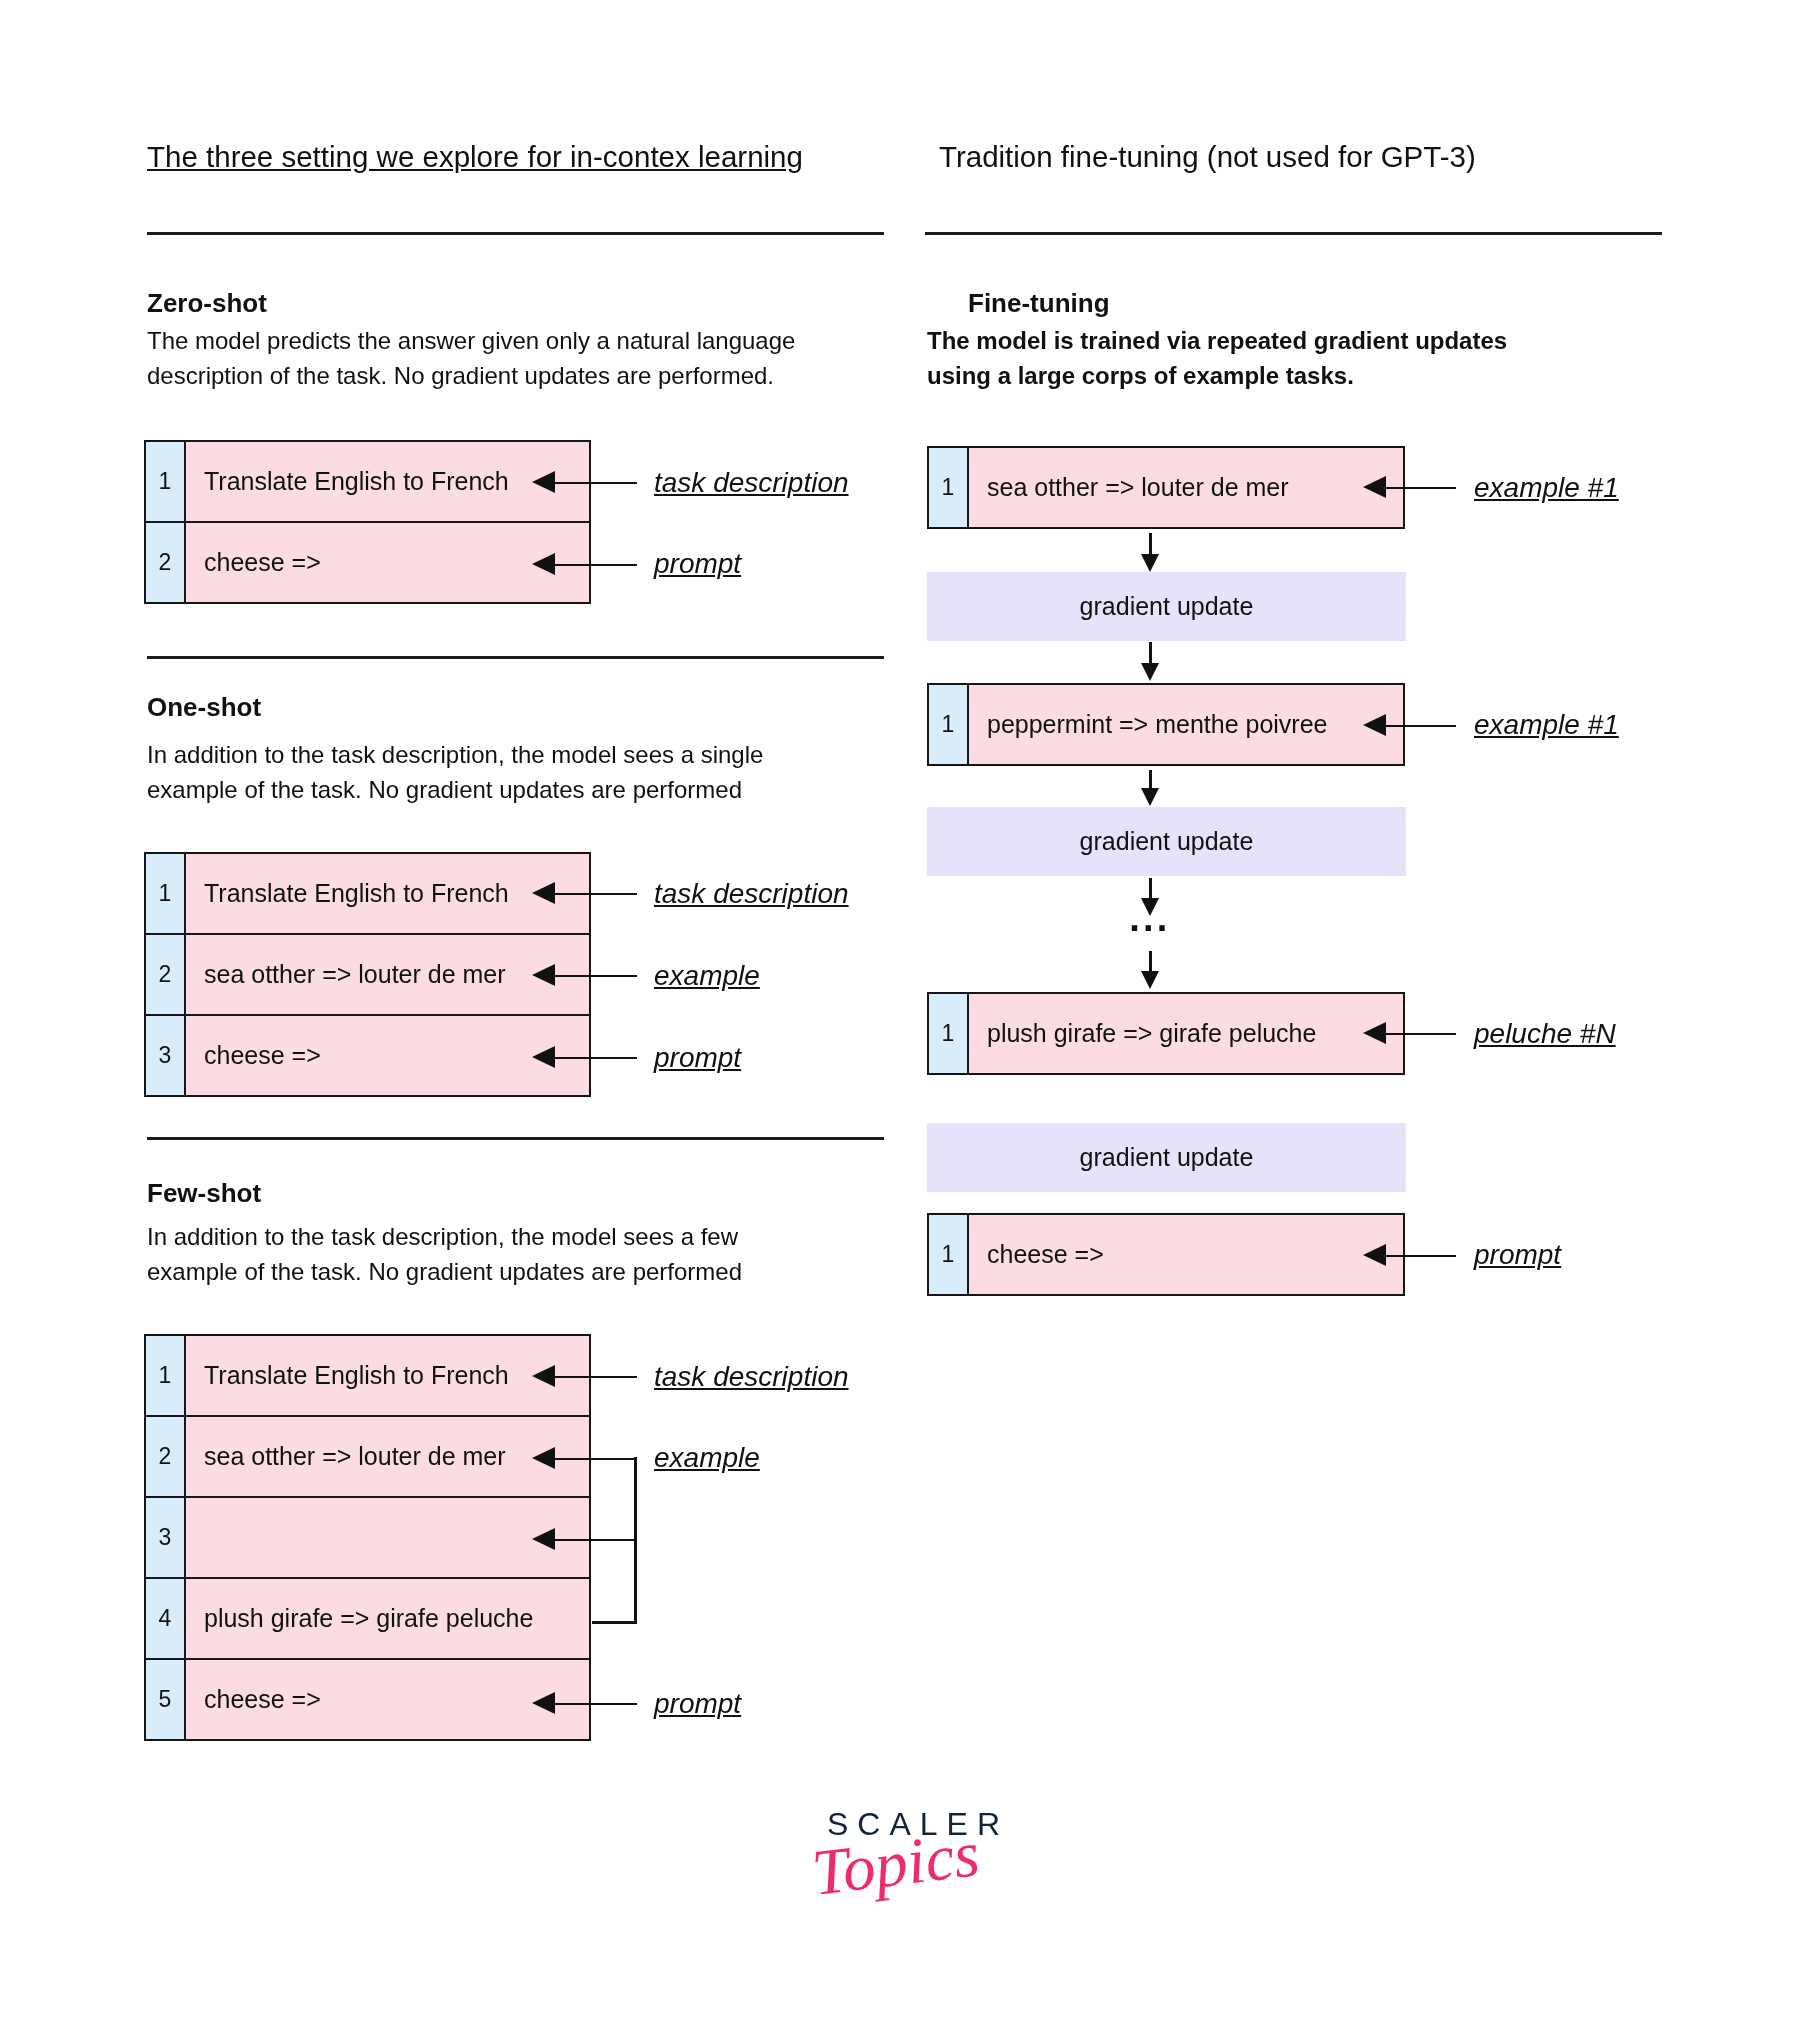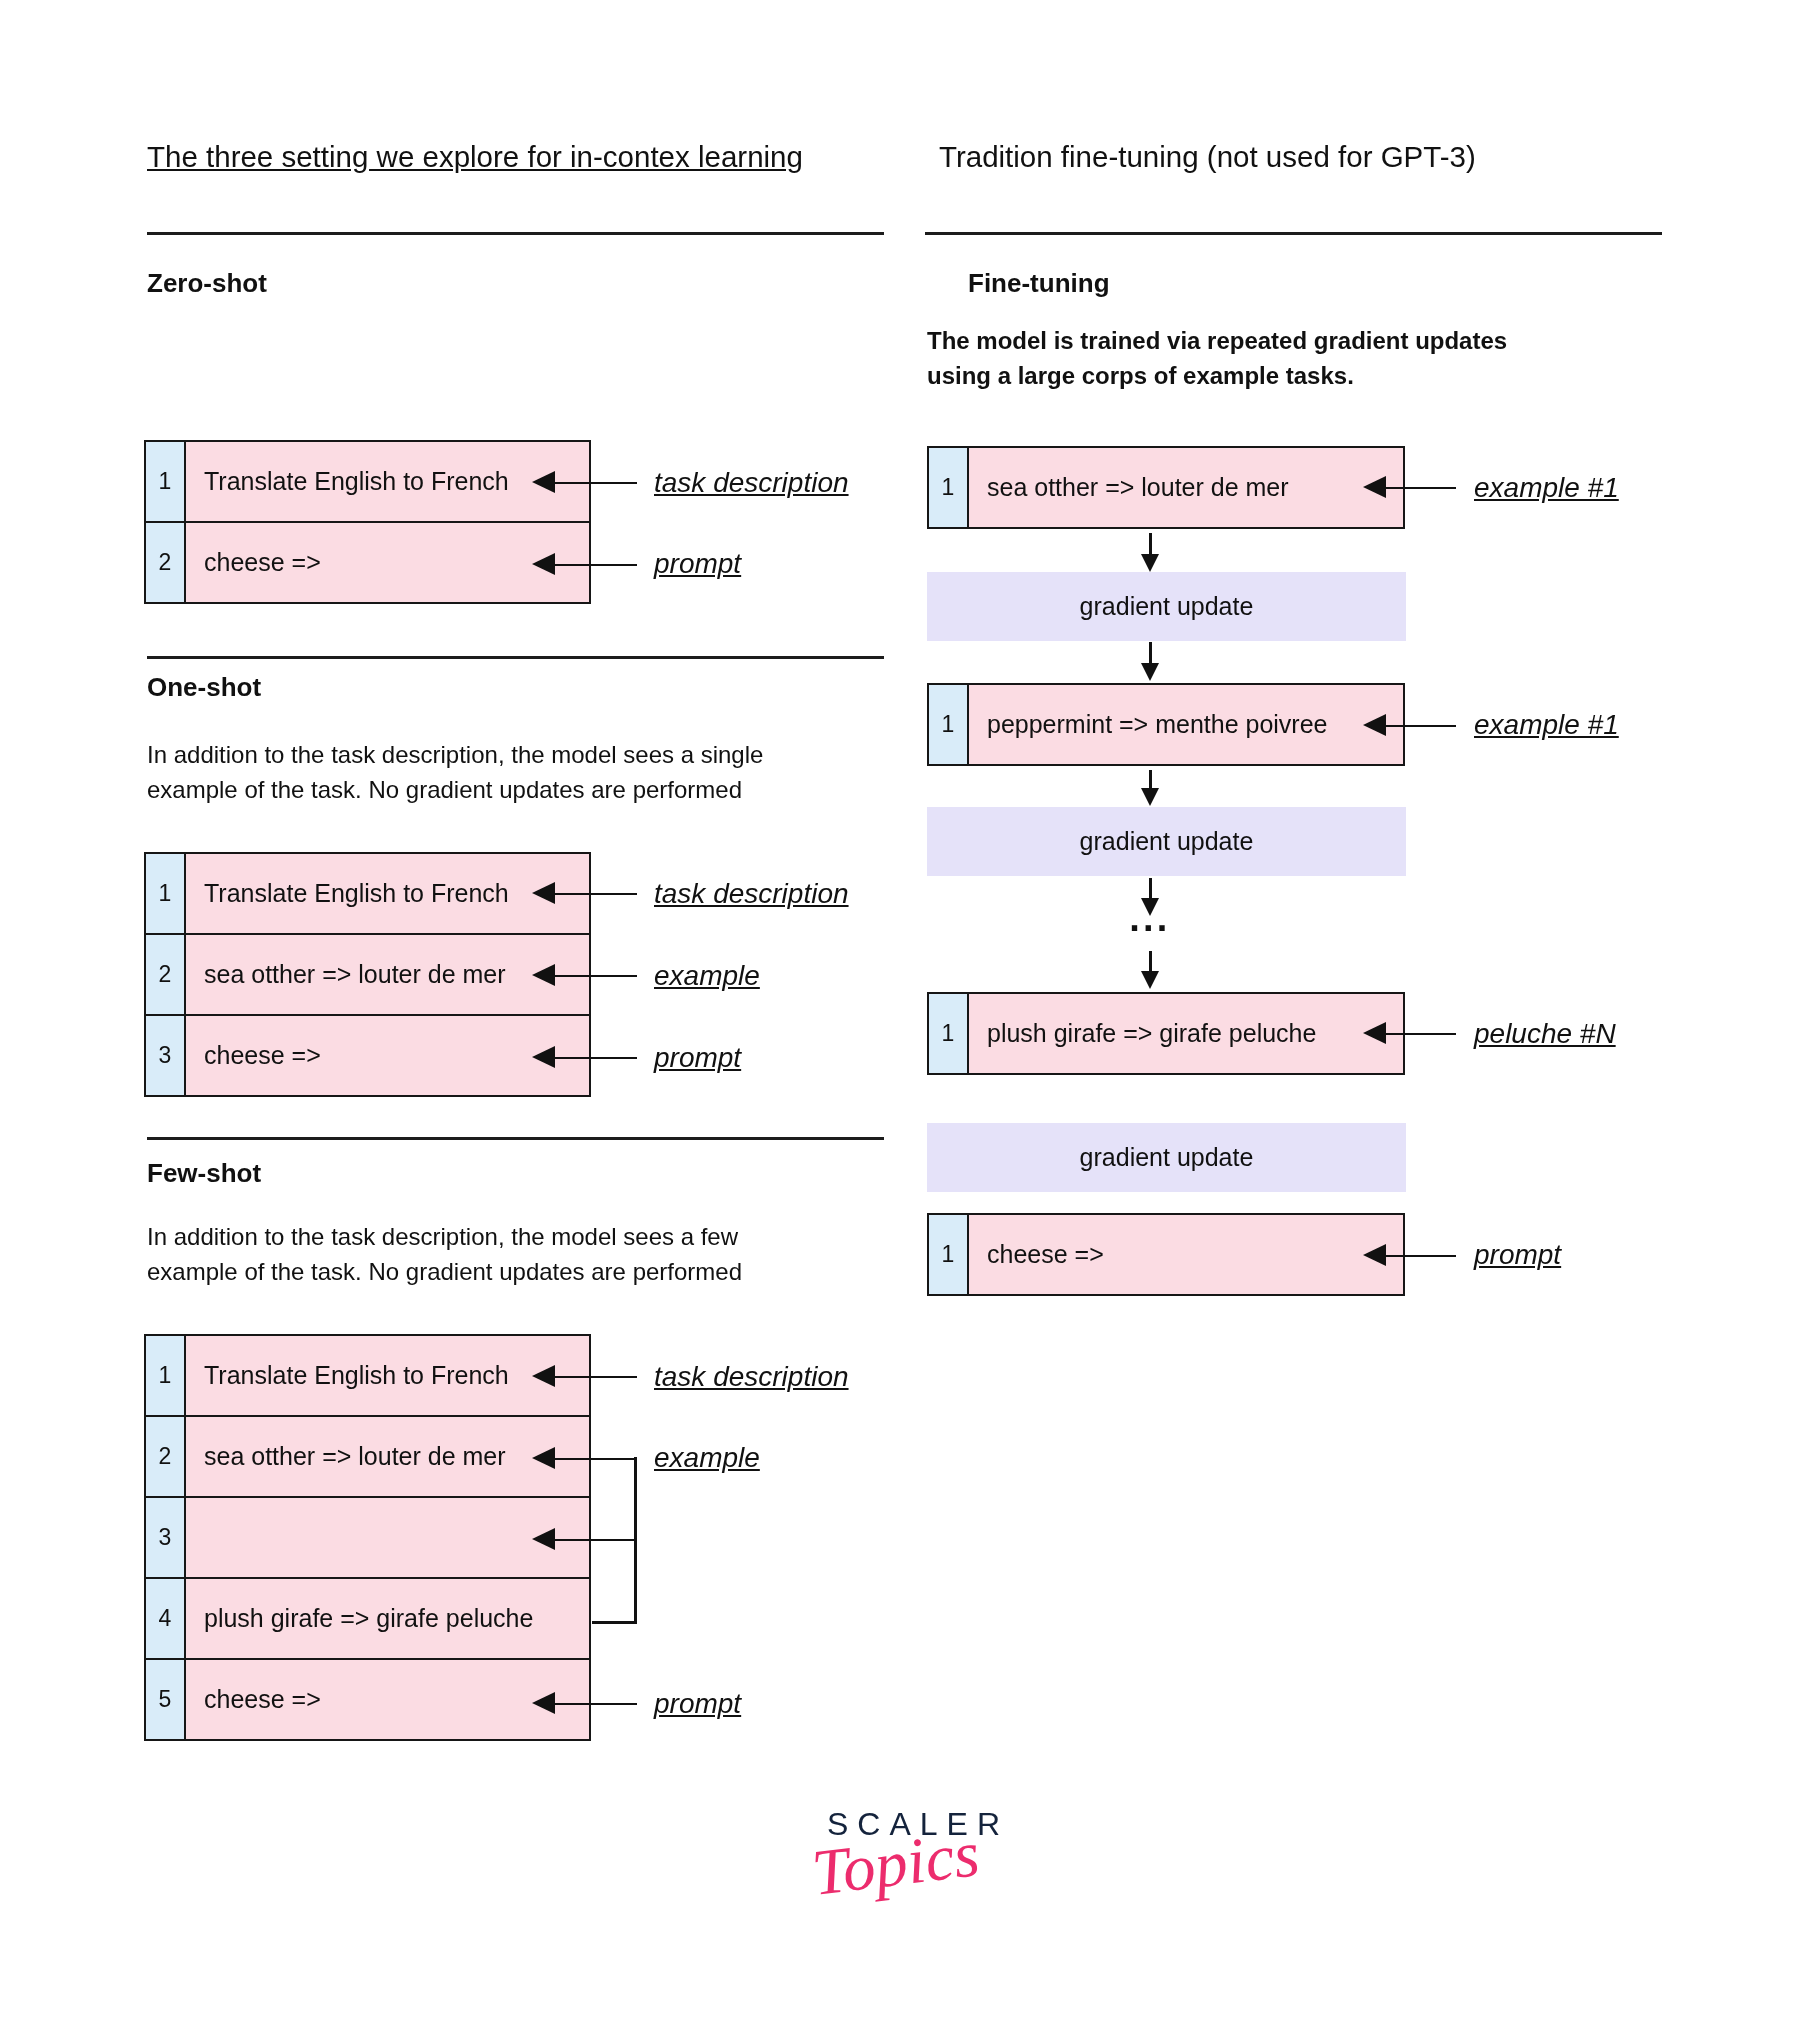--- a/index.html
+++ b/index.html
@@ -3,21 +3,21 @@
 <meta charset="utf-8">
 <style>
   html,body { margin:0; padding:0; background:#ffffff; }
   .page {
     position:relative; width:1793px; height:2035px; background:#ffffff;
     font-family:"Liberation Sans","DejaVu Sans",sans-serif; color:#111111;
     overflow:hidden;
   }
   .col-title { position:absolute; font-size:29.5px; line-height:38px; white-space:nowrap; }
   .divider { position:absolute; height:2.6px; background:#1c1c1c; }
-  .sec-heading { position:absolute; font-size:26px; font-weight:bold; white-space:nowrap; }
+  .sec-heading { position:absolute; font-size:26px; font-weight:bold; white-space:nowrap;margin-top:20px; }
   .sec-desc { position:absolute; font-size:24px; line-height:35px; white-space:pre-line; width:749px; }
 
   .dtable { position:absolute; border:2.6px solid #161616; }
   .drow { display:flex; height:79px; background:#fbdce3; }
   .drow + .drow { border-top:2.6px solid #161616; }
   .num {
     width:38px; flex:none; background:#d9ecf9; border-right:2.1px solid #161616;
     display:flex; align-items:center; justify-content:center; font-size:23px;
   }
   .cell {
@@ -74,20 +74,22 @@
 </style>
 </head>
 <body>
 
 <div class="page">
 
   <div class="col-title" style="left:147px; top:138px;text-decoration:underline;">The three setting we explore for in-contex learning</div>
   <div class="divider" style="left:147px; top:232px; width:737px;"></div>
 
   <div class="sec-heading" style="left:147px; top:268px;">Zero-shot</div>
+  <div class="sec-desc" style="left:147px; top:323px;">The model predicts the answer given only a natural language
+description of the task. No gradient updates are performed.</div>
 
   <div class="dtable" style="left:144px; top:440px; width:443px;">
     <div class="drow">
       <div class="num">1</div>
       <div class="cell">Translate English to French</div>
     </div>
     <div class="drow">
       <div class="num">2</div>
       <div class="cell">cheese =&gt;</div>
     </div>

